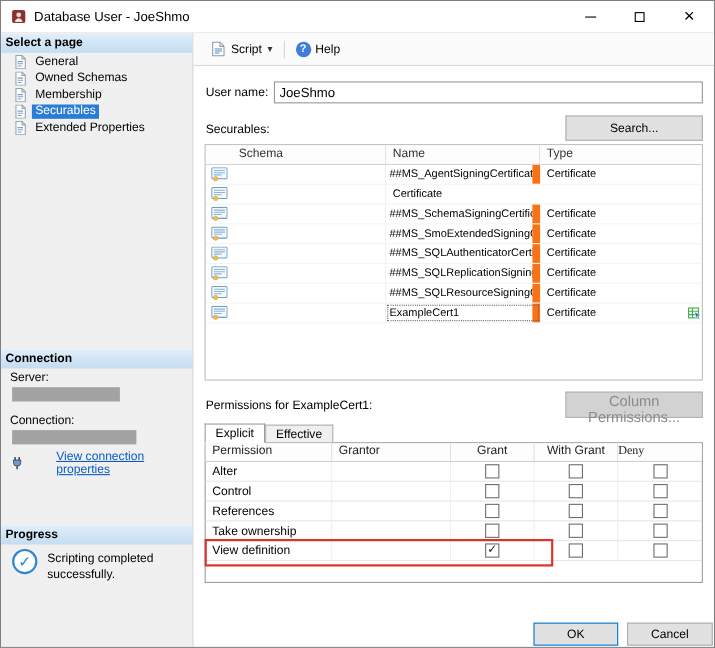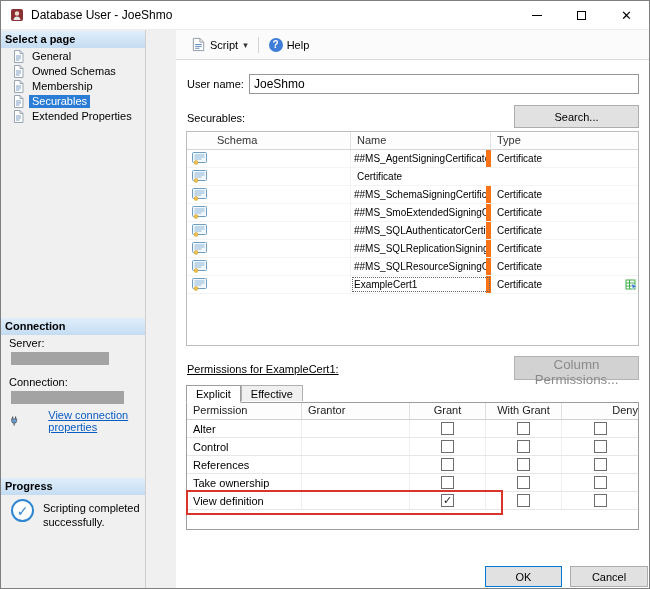--- a/index.html
+++ b/index.html
@@ -10,21 +10,21 @@
   
   .titlebar{position:absolute;top:0;left:0;right:0;height:29px;background:#fff;display:flex;align-items:center;border-bottom:1px solid #ececec;}
   .title-icon{margin-left:9px;flex:0 0 auto;display:flex;}
   .title-text{margin-left:7px;font-size:12px;white-space:nowrap;}
   .win-controls{margin-left:auto;display:flex;height:100%;}
   .win-btn{width:45px;height:100%;display:flex;align-items:center;justify-content:center;font-size:13px;cursor:default;}
   .min-glyph{width:10px;height:1px;background:#000;display:block;}
   .max-glyph{width:9px;height:9px;border:1px solid #000;display:block;}
 
   
-  .sidebar{position:absolute;top:29px;left:0;width:145px;bottom:0;background:#f0f0f0;border-right:1px solid #cfcfcf;}
+  .sidebar{position:absolute;top:29px;left:0;width:175px;bottom:0;background:#f0f0f0;border-right:1px solid #cfcfcf;}
   .side-header{position:absolute;left:0;right:0;height:17px;background:linear-gradient(#e0eefb,#c4dcf2);
                font-weight:bold;font-size:11px;padding:2px 4px;}
   #hdr-select{top:1px}
   #hdr-connection{top:288px}
   #hdr-progress{top:448px}
   .tree{position:absolute;top:19px;left:0;right:0;}
   .tree-item{display:flex;align-items:center;height:15px;padding-left:12px;white-space:nowrap;cursor:default;}
   .tree-item svg{flex:0 0 auto;margin-right:5px;}
   .tree-item .lbl{padding:0 3px;line-height:13px;}
   .tree-item.selected .lbl{background:#2a7cd4;color:#fff;}
@@ -62,40 +62,40 @@
   
   .sec-table{position:absolute;top:101px;left:10px;width:453px;height:215px;border:1px solid #bdbdbd;background:#fff;overflow:hidden;}
   .sec-head{display:flex;height:18px;border-bottom:1px solid #d5d5d5;background:#fdfdfd;color:#333;}
   .hc{border-right:1px solid #e2e2e2;padding-top:2px;font-size:11px;white-space:nowrap;}
   .hc-schema{width:164px;padding-left:30px;}
   .hc-name{width:140px;padding-left:6px;}
   .hc-type{width:147px;padding-left:6px;border-right:none;}
   .sec-row{display:flex;height:18px;align-items:center;font-size:10px;border-bottom:1px solid #f4f4f4;}
   .c-icon{width:24px;display:flex;justify-content:center;align-items:center;}
   .c-schema{width:140px;height:100%;border-right:1px solid #f1f1f1;}
-  .c-name{width:140px;height:100%;display:flex;align-items:center;padding-left:3px;white-space:nowrap;overflow:hidden;border-right:5px solid #f97316;}
+  .c-name{width:140px;height:100%;display:flex;align-items:center;padding-left:3px;white-space:nowrap;overflow:hidden;border-right:7px solid #f97316;}
   .c-type{width:133px;padding-left:6px;white-space:nowrap;}
   .c-corner{width:14px;display:flex;justify-content:center;align-items:center;}
   .c-corner svg{visibility:hidden;}
   .sec-row.selected .c-name{outline:1px dotted #666;outline-offset:-2px;}
   .sec-row.selected .c-corner svg{visibility:visible;}
 
   
-  #perm-label{top:333px;left:11px;text-decoration:underline;}
+  #perm-label{top:333px;left:11px;}
   .colperm-btn{position:absolute;top:326px;left:338px;width:125px;height:24px;background:#d2d2d2;border:1px solid #b3b3b3;color:#8a8a8a;}
-  .tabs{position:absolute;top:355px;left:10px;display:flex;align-items:flex-start;z-index:3;}
+  .tabs{position:absolute;top:355px;left:10px;display:flex;align-items:center;z-index:3;}
   .tab{padding:2px 9px 0;font-size:11px;background:#f0f0f0;border:1px solid #b0b0b0;border-bottom:none;height:16px;cursor:default;}
   .tab.active{background:#fff;border:1px solid #9d9d9d;border-bottom:1px solid #fff;height:18px;position:relative;z-index:4;}
   .perm-table{position:absolute;top:372px;left:10px;width:453px;height:128px;border:1px solid #9d9d9d;background:#fff;z-index:1;}
   .perm-head{display:flex;height:17px;border-bottom:1px solid #d0d0d0;background:#fdfdfd;}
   .ph{font-size:11px;color:#222;padding-top:1px;border-right:1px solid #e0e0e0;white-space:nowrap;}
   .ph-permission{width:115px;padding-left:6px;}
   .ph-grantor{width:108px;padding-left:6px;}
   .ph-grant,.ph-withgrant{width:76px;text-align:center;}
-  .ph-deny{width:76px;text-align:right;border-right:none;}
+  .ph-deny{width:76px;text-align:left;border-right:none;font-family:Liberation Serif, serif;}
   .perm-row{display:flex;height:18px;align-items:center;position:relative;border-bottom:1px solid #e6e6e6;font-size:11px;}
   .pc-permission{width:115px;height:100%;display:flex;align-items:center;padding-left:6px;border-right:1px solid #efefef;white-space:nowrap;}
   .pc-grantor{width:108px;height:100%;border-right:1px solid #efefef;}
   .pc-chk{width:76px;height:100%;display:flex;align-items:center;justify-content:center;border-right:1px solid #efefef;}
   .pc-chk:last-child{border-right:none;}
   .cb{width:13px;height:13px;border:1px solid #6e6e6e;background:#fff;display:flex;align-items:center;justify-content:center;cursor:default;}
   .cb .tick{display:none;font-size:11px;font-weight:bold;line-height:1;color:#1a1a1a;}
   .cb.checked .tick{display:inline;}
   .perm-row.hl::after{content:"";position:absolute;left:-1px;top:-2px;width:313px;height:21px;border:2px solid #d9342a;pointer-events:none;}
 

